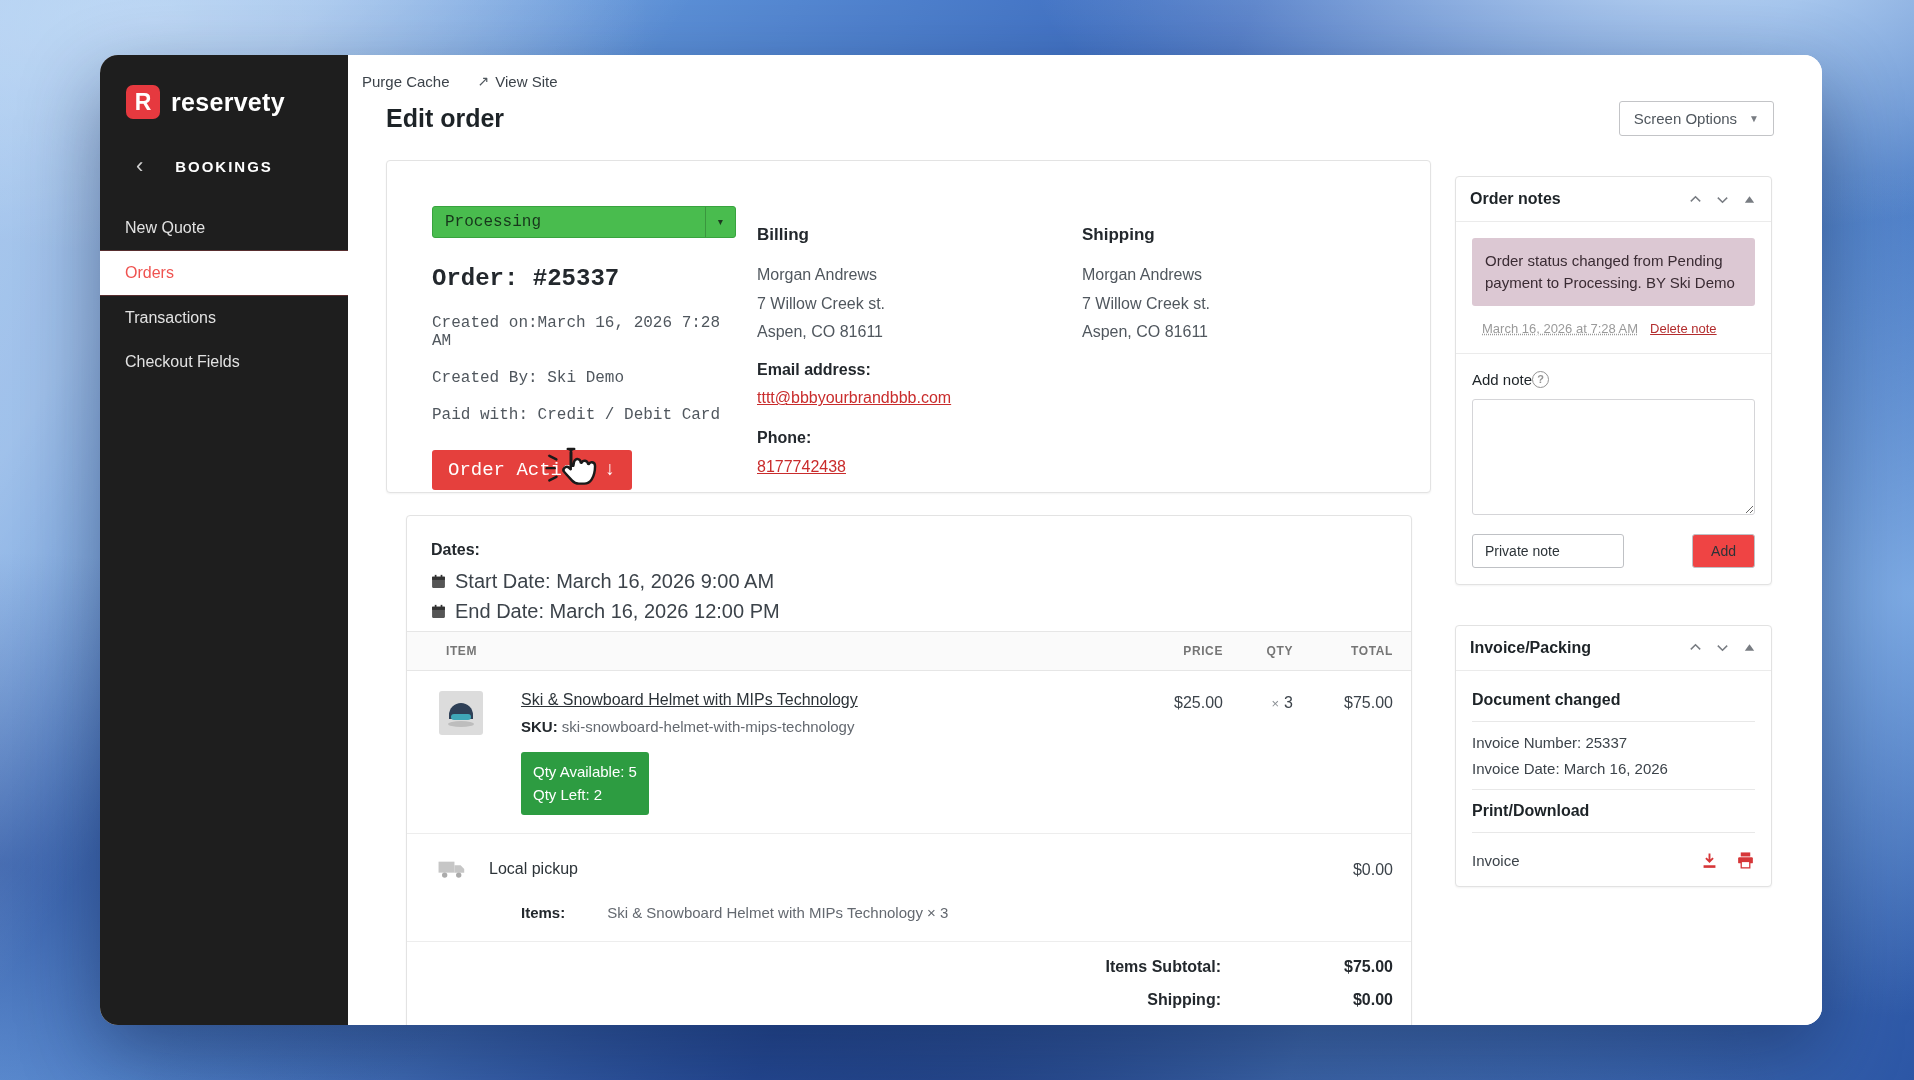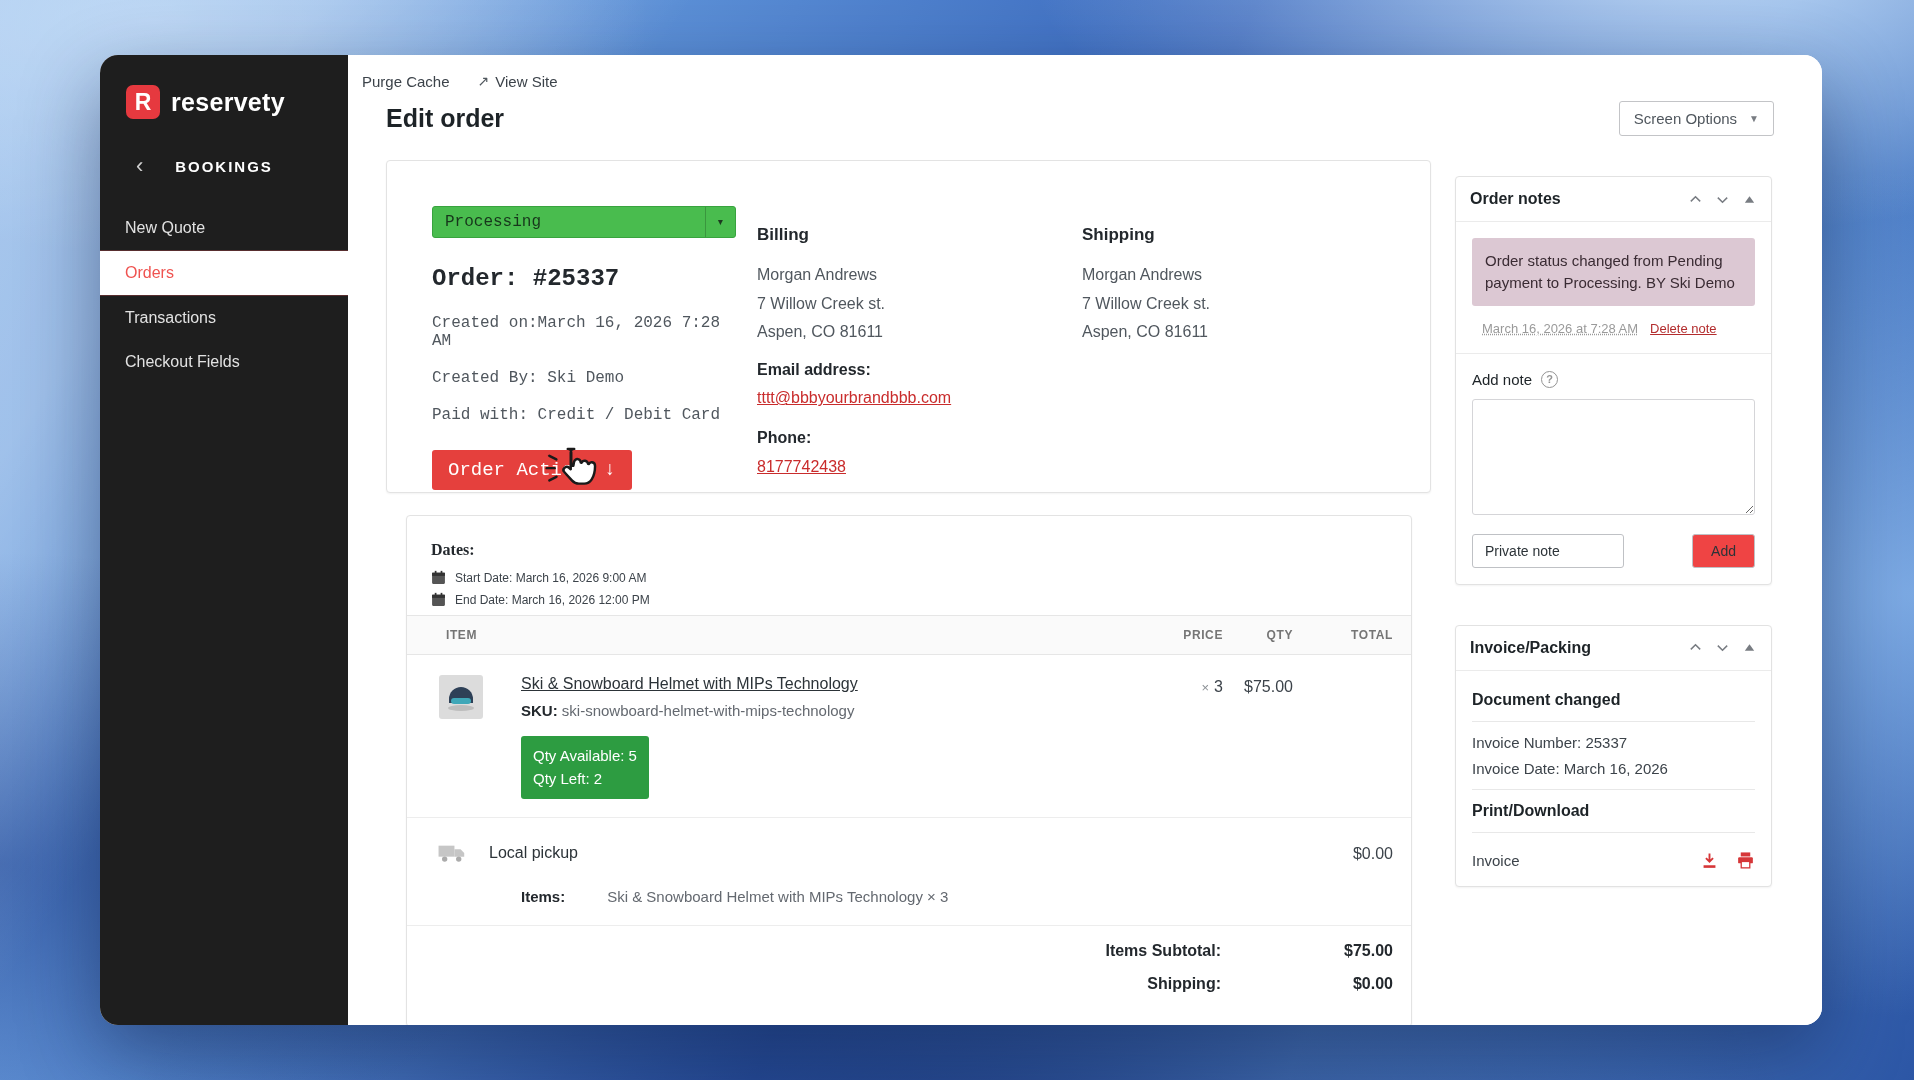--- a/index.html
+++ b/index.html
@@ -73,22 +73,22 @@
   .shipping { left:695px; }
   .addr h3 { margin:0 0 19px; font-size:17px; color:#23282d; }
   .addr p { margin:0 0 7px; font-size:16px; color:#50575e; line-height:1.35; }
   .addr .addr-label { margin:16px 0 9px; color:#23282d; font-weight:bold; }
   .addr a { display:inline-block; font-size:16px; color:#c92c2c; text-decoration:underline;
     margin-bottom:4px; cursor:pointer; }
 
   
   .dates-card { margin:22px 0 0 20px; width:1006px; padding-top:25px; }
   .dates-head { padding-left:24px; }
-  .dates-title { margin:0 0 11px; font-size:16px; color:#23282d;font-family:Liberation Serif, serif; }
-  .date-line { display:flex; align-items:center; gap:9px; font-size:12px; color:#3c434a; margin-bottom:7px; }
+  .dates-title { margin:0 0 11px; font-size:16px; color:#23282d; }
+  .date-line { display:flex; align-items:center; gap:9px; font-size:20px; color:#3c434a; margin-bottom:7px; }
   .grid-row { display:grid; grid-template-columns:1fr 100px 70px 100px; padding-right:18px; }
   .thead { background:#fafafa; border-top:1px solid #e6e6e6; border-bottom:1px solid #e6e6e6; margin-top:8px; }
   .thead span { font-size:12px; letter-spacing:.6px; color:#757575; padding:12px 0; font-weight:bold; }
   .h-item { padding-left:39px !important; }
   .num { text-align:right; }
   .prod-row { padding-top:20px; padding-bottom:18px; }
   .cell-item { display:flex; gap:38px; padding-left:32px; align-items:flex-start; }
   .thumb { width:44px; height:44px; flex-shrink:0; }
   .prod-name { font-size:16px; color:#2c3338; font-weight:500; text-decoration:underline; cursor:pointer; }
   .sku-line { margin-top:9px; font-size:15px; color:#646970; }
@@ -117,21 +117,21 @@
   .panel-title { margin:0; font-size:16px; font-weight:bold; color:#1d2327; }
   .panel-icons { display:flex; gap:12px; align-items:center; }
   .picon { width:15px; height:15px; color:#787c82; cursor:pointer; display:flex; }
   .panel-body { padding:16px; }
   .note-box { background:#dcc8d3; border-radius:3px; padding:12px 13px; font-size:15px;
     line-height:1.45; color:#3a2b33; }
   .note-meta { display:flex; gap:12px; margin:15px 0 0 10px; font-size:13px; }
   .note-date { color:#9a9a9a; text-decoration:underline; text-decoration-style:dotted; }
   .note-delete { color:#b32d2e; text-decoration:underline; cursor:pointer; }
   .sep { border-bottom:1px solid #ebebeb; margin:17px -16px 0; }
-  .addnote-row { display:flex; align-items:center; gap:9px; margin-top:17px; font-size:15px; color:#1d2327; }
+  .addnote-row { display:flex; align-items:center; margin-top:17px; font-size:15px; color:#1d2327; }
   .help-icon { width:17px; height:17px; border-radius:50%; border:1.5px solid #949494;
     color:#949494; font-size:11px; display:flex; align-items:center; justify-content:center;
     font-weight:bold; cursor:pointer; flex-shrink:0; }
   .note-input { width:100%; height:116px; margin-top:11px; border:1px solid #d5d5d8;
     border-radius:3px; resize:vertical; font-family:inherit; font-size:14px; padding:8px; }
   .note-actions { display:flex; justify-content:space-between; margin-top:15px; }
   .note-type { border:1px solid #bfc1c5; border-radius:3px; padding:8px 12px; font-size:14px;
     color:#2c3338; width:152px; background:#fff; cursor:pointer; }
   .add-btn { border:1px solid #bfc1c5; background:#ef4444; border-radius:3px; padding:8px 18px;
     font-size:14px; color:#2c3338; cursor:pointer; font-family:inherit; }
@@ -277,20 +277,21 @@
                 <div class="sku-line">
                   <b>SKU:</b>
                   <span>ski-snowboard-helmet-with-mips-technology</span>
                 </div>
                 <div class="qty-badge">
                   <div>Qty Available: 5</div>
                   <div>Qty Left: 2</div>
                 </div>
               </div>
             </div>
+            <span class="num-cell">$25.00</span>
             <span class="num-cell"><span class="qty-times">×</span><span>3</span></span>
             <span class="num-cell">$75.00</span>
           </div>
 
           <div class="divider"></div>
 
           <div class="grid-row ship-row">
             <div class="ship-cell">
               <svg width="30" height="22" viewBox="0 0 24 18">
                 <rect x="1" y="3" width="13" height="9" fill="#c6c6c6"></rect>

